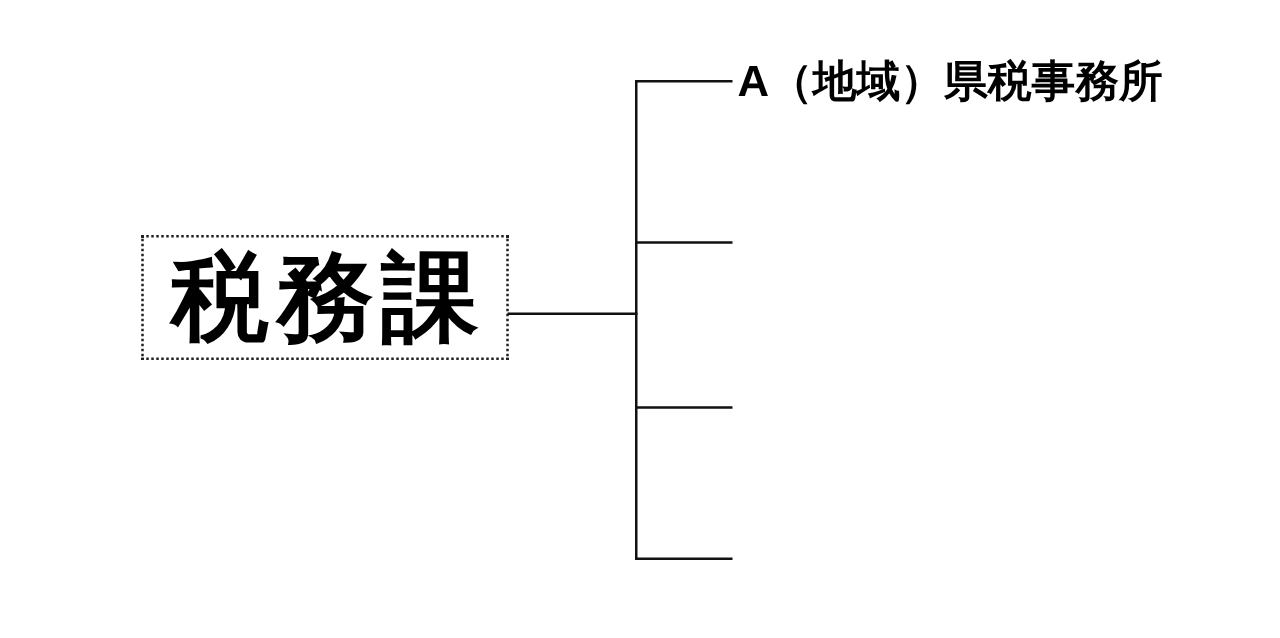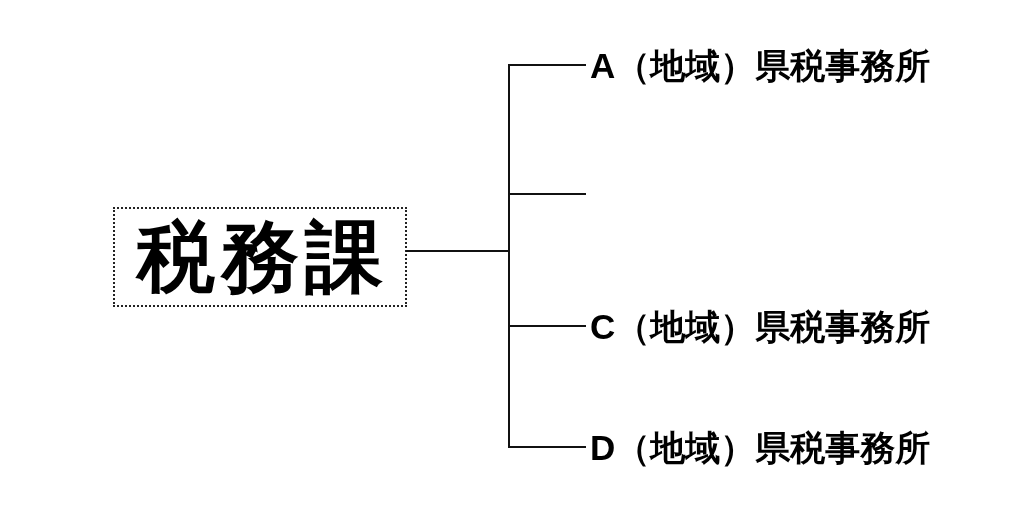--- a/index.html
+++ b/index.html
@@ -9,21 +9,21 @@
     width: 1024px;
     height: 510px;
     background: #ffffff;
     overflow: hidden;
     font-family: "Liberation Sans", "DejaVu Sans", sans-serif;
     color: #000000;
   }
   .root-box {
     position: absolute;
     left: 113px;
-    top: 207px;
+    top: 188px;
     width: 294px;
     height: 100px;
     border: 2px dotted #222222;
     display: flex;
     align-items: center;
     justify-content: center;
   }
   .root-label {
     font-size: 78px;
     font-weight: 700;
@@ -71,16 +71,14 @@
   </div>
 
   <div class="line line-h connector-root"></div>
   <div class="line line-v spine"></div>
   <div class="line line-h tick-a"></div>
   <div class="line line-h tick-b"></div>
   <div class="line line-h tick-c"></div>
   <div class="line line-h tick-d"></div>
 
   <div class="branch-label label-a">A（地域）県税事務所</div>
-  <div class="branch-label label-c">C（地域）県税事務所</div>
-  <div class="branch-label label-d">D（地域）県税事務所</div>
 
 </div>
 
 </body></html>

